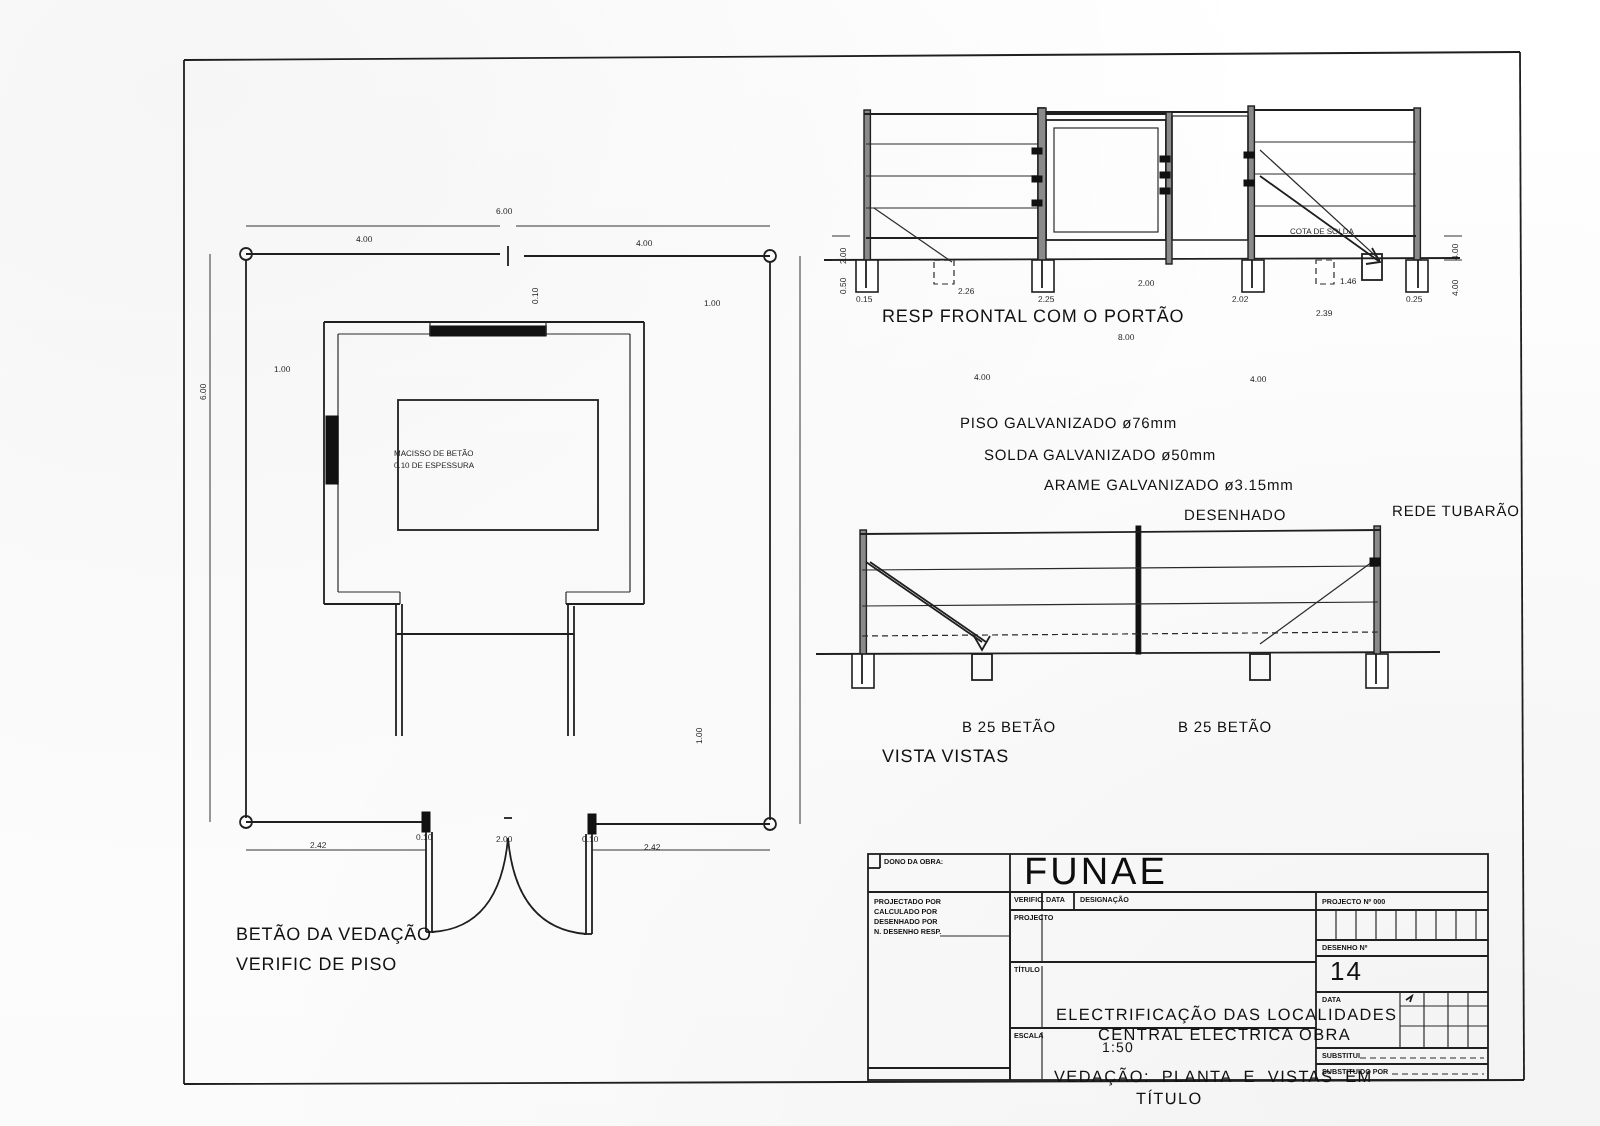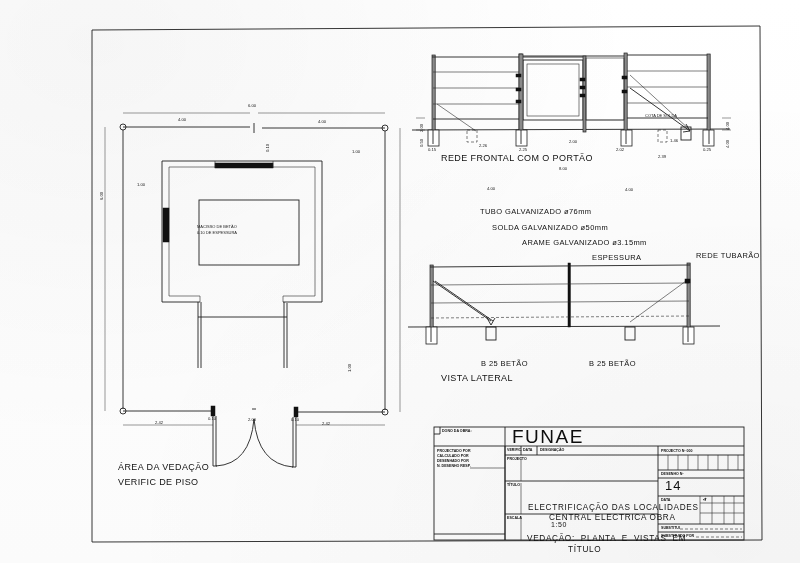--- a/index.html
+++ b/index.html
@@ -309,63 +309,63 @@
       <path class="ln" d="M703,500 L706,498 L705,501"></path>
 
       <path class="ln-d" d="M680,529 L742,529"></path>
       <path class="ln-d" d="M696,537 L742,537"></path>
     </g>
   </svg>
 
   <div class="txt label-xs" style="left:197px; top:225px;">MACISSO DE BETÃO</div>
   <div class="txt label-xs" style="left:197px; top:231px;">0.10 DE ESPESSURA</div>
 
-  <div class="txt label-lg" style="left:118px; top:462px;">ÁREA DA VEDAÇÃO</div>
+  <div class="txt label-lg" style="left:118px; top:462px;">BETÃO DA VEDAÇÃO</div>
   <div class="txt label-lg" style="left:118px; top:477px;">VERIFIC DE PISO</div>
 
   <div class="txt dim" style="left:248px; top:104px;">6.00</div>
   <div class="txt dim" style="left:178px; top:118px;">4.00</div>
   <div class="txt dim" style="left:318px; top:120px;">4.00</div>
   <div class="txt dim" style="left:352px; top:150px;">1.00</div>
   <div class="txt dim" style="left:137px; top:183px;">1.00</div>
   <div class="txt dim dim-v" style="left:266px; top:152px;">0.10</div>
   <div class="txt dim dim-v" style="left:348px; top:372px;">1.00</div>
   <div class="txt dim dim-v" style="left:100px; top:200px;">6.00</div>
   <div class="txt dim" style="left:155px; top:421px;">2.42</div>
   <div class="txt dim" style="left:322px; top:422px;">2.42</div>
   <div class="txt dim" style="left:208px; top:417px;">0.10</div>
   <div class="txt dim" style="left:248px; top:418px;">2.00</div>
   <div class="txt dim" style="left:291px; top:418px;">0.10</div>
 
-  <div class="txt label-lg" style="left:441px; top:153px;">REDE FRONTAL COM O PORTÃO</div>
+  <div class="txt label-lg" style="left:441px; top:153px;">RESP FRONTAL COM O PORTÃO</div>
   <div class="txt label-xs" style="left:645px; top:114px;">COTA DE SOLDA</div>
 
   <div class="txt dim" style="left:559px; top:167px;">8.00</div>
   <div class="txt dim" style="left:479px; top:144px;">2.26</div>
   <div class="txt dim" style="left:519px; top:148px;">2.25</div>
   <div class="txt dim" style="left:569px; top:140px;">2.00</div>
   <div class="txt dim" style="left:670px; top:139px;">1.46</div>
   <div class="txt dim" style="left:658px; top:155px;">2.39</div>
   <div class="txt dim" style="left:428px; top:148px;">0.15</div>
   <div class="txt dim" style="left:616px; top:148px;">2.02</div>
   <div class="txt dim" style="left:703px; top:148px;">0.25</div>
   <div class="txt dim dim-v" style="left:420px; top:132px;">2.00</div>
   <div class="txt dim dim-v" style="left:420px; top:147px;">0.50</div>
   <div class="txt dim dim-v" style="left:726px; top:130px;">4.00</div>
   <div class="txt dim dim-v" style="left:726px; top:148px;">4.00</div>
   <div class="txt dim" style="left:487px; top:187px;">4.00</div>
   <div class="txt dim" style="left:625px; top:188px;">4.00</div>
 
-  <div class="txt label-md" style="left:480px; top:208px;">TUBO GALVANIZADO ø76mm</div>
+  <div class="txt label-md" style="left:480px; top:208px;">PISO GALVANIZADO ø76mm</div>
   <div class="txt label-md" style="left:492px; top:224px;">SOLDA GALVANIZADO ø50mm</div>
   <div class="txt label-md" style="left:522px; top:239px;">ARAME GALVANIZADO ø3.15mm</div>
-  <div class="txt label-md" style="left:592px; top:254px;">ESPESSURA</div>
+  <div class="txt label-md" style="left:592px; top:254px;">DESENHADO</div>
   <div class="txt label-md" style="left:696px; top:252px;">REDE TUBARÃO</div>
 
-  <div class="txt label-lg" style="left:441px; top:373px;">VISTA LATERAL</div>
+  <div class="txt label-lg" style="left:441px; top:373px;">VISTA VISTAS</div>
   <div class="txt label-md" style="left:481px; top:360px;">B 25 BETÃO</div>
   <div class="txt label-md" style="left:589px; top:360px;">B 25 BETÃO</div>
 
   <div class="txt tb-caps" style="left:442px; top:429px;">DONO DA OBRA:</div>
   <div class="txt funae" style="left:512px; top:426px;">FUNAE</div>
 
   <div class="txt tb-caps" style="left:437px; top:449px;">PROJECTADO POR</div>
   <div class="txt tb-caps" style="left:437px; top:454px;">CALCULADO POR</div>
   <div class="txt tb-caps" style="left:437px; top:459px;">DESENHADO POR</div>
   <div class="txt tb-caps" style="left:437px; top:464px;">N. DESENHO RESP.</div>

